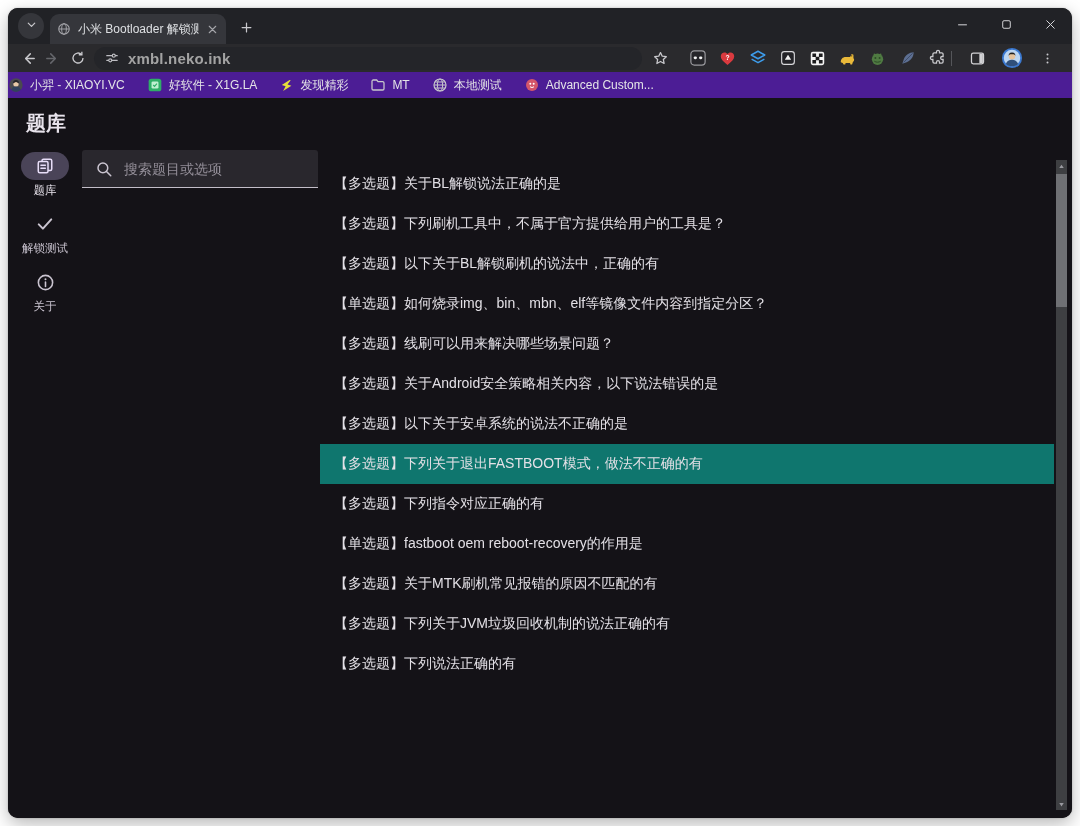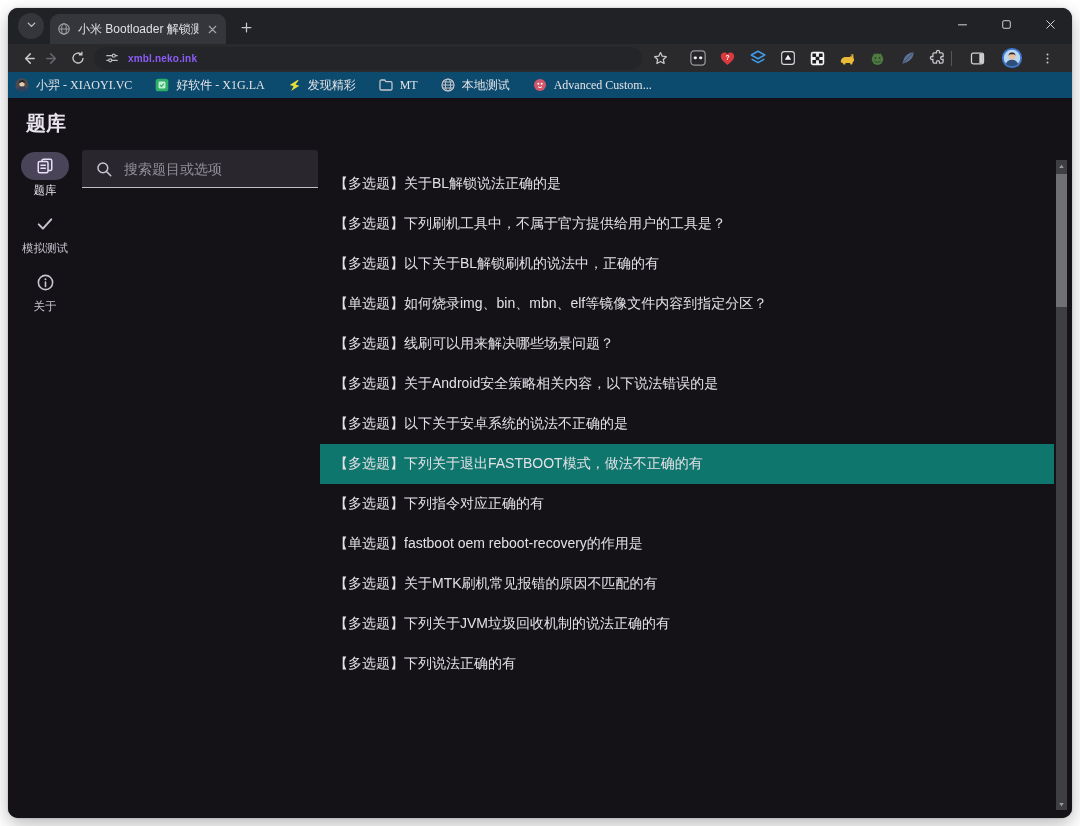--- a/index.html
+++ b/index.html
@@ -21,30 +21,30 @@
   .tab-close { display:flex; align-items:center; flex:0 0 auto; opacity:.85; }
   .newtab-btn { width:26px; height:26px; display:flex; align-items:center; justify-content:center; margin:0 0 4px 7px; }
   .win-controls { margin-left:auto; display:flex; align-self:center; margin-bottom:4px; }
   .win-btn { width:44px; height:28px; display:flex; align-items:center; justify-content:center; }
 
   
   .toolbar { height:28px; background:#2a2a2d; display:flex; align-items:center; padding:0 8px; flex:0 0 auto; }
   .tool-btn { width:26px; height:24px; display:flex; align-items:center; justify-content:center; }
   .omnibox { width:578px; height:23px; margin-left:4px; background:#242529; border-radius:12px;
     display:flex; align-items:center; padding:0 11px; gap:9px; }
-  .omnibox-url { color:#8b5cf6; font-size:10px; letter-spacing:.2px; font-weight:600; }
+  .omnibox-url { color:#a3a3a3; font-size:15px; letter-spacing:.2px; font-weight:600; }
   .star-btn { width:26px; height:24px; display:flex; align-items:center; justify-content:center; margin-left:6px; }
   .extensions { display:flex; align-items:center; gap:9px; margin-left:14px; }
   .ext-slot { width:21px; height:21px; display:flex; align-items:center; justify-content:center; }
   .right-cluster { margin-left:auto; display:flex; align-items:center; gap:9px; padding-right:4px; }
   .toolbar-divider { width:1px; height:15px; background:#55565a; margin:0 3px; }
 
   
-  .bookmarksbar { height:26px; background:#0c4a6e; display:flex; align-items:center;
-    padding:0 6px; gap:22px; flex:0 0 auto;font-family:Liberation Serif, serif; }
+  .bookmarksbar { height:26px; background:#4c1d95; display:flex; align-items:center;
+    padding:0 0; gap:22px; flex:0 0 auto; }
   .bookmark { display:flex; align-items:center; gap:6px; color:#e4e4e7; font-size:12px; white-space:nowrap; }
   .bm-icon { display:flex; align-items:center; }
 
   
   .content { flex:1; position:relative; background:#141217; }
   .page-title { position:absolute; left:18px; top:12px; font-size:20px; font-weight:700; color:#e8e3ec; }
 
   .sidebar { position:absolute; left:0; top:54px; width:74px; display:flex; flex-direction:column; align-items:center; gap:12px; }
   .nav-item { display:flex; flex-direction:column; align-items:center; cursor:pointer; }
   .nav-pill { width:48px; height:28px; border-radius:14px; display:flex; align-items:center; justify-content:center; }
@@ -341,21 +341,21 @@
           <div class="nav-label">题库</div>
         </div>
         <div class="nav-item">
           <div class="nav-pill">
             <span style="display: flex;">
               <svg viewBox="0 0 24 24" width="20" height="20">
                 <path d="M4.5 12.5l5 5L19.5 6.5" fill="none" stroke="#cac4d0" stroke-width="2.4" stroke-linecap="round" stroke-linejoin="round"></path>
               </svg>
             </span>
           </div>
-          <div class="nav-label">模拟测试</div>
+          <div class="nav-label">解锁测试</div>
         </div>
         <div class="nav-item">
           <div class="nav-pill">
             <span style="display: flex;">
               <svg viewBox="0 0 24 24" width="19" height="19">
                 <circle cx="12" cy="12" r="9" fill="none" stroke="#cac4d0" stroke-width="2"></circle>
                 <circle cx="12" cy="8" r="1.3" fill="#cac4d0"></circle>
                 <path d="M12 11.5v5.5" stroke="#cac4d0" stroke-width="2" stroke-linecap="round"></path>
               </svg>
             </span>

